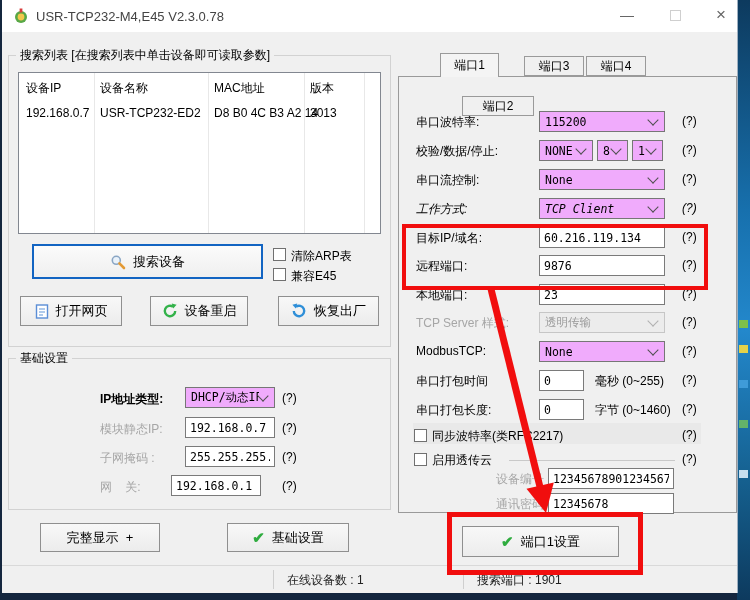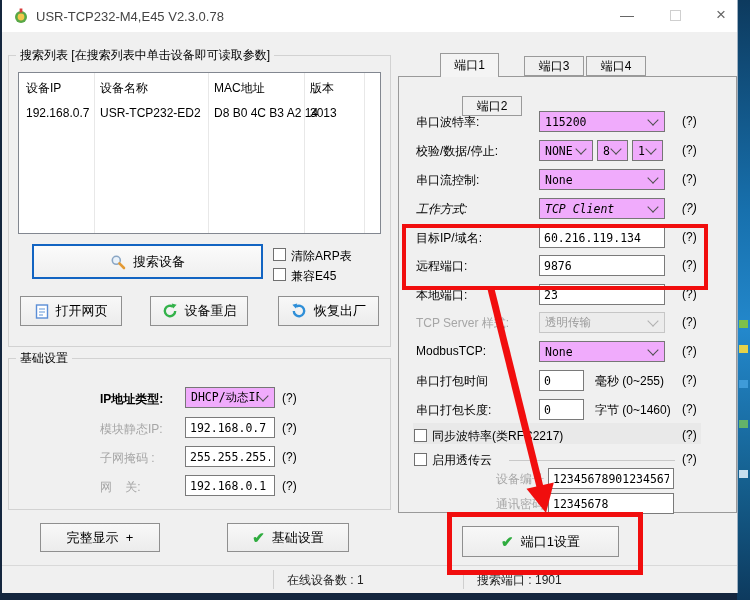--- a/index.html
+++ b/index.html
@@ -165,33 +165,33 @@
 
   <span class="glabel gray" style="left:100px;top:421px;">模块静态IP:</span>
   <input class="tin" style="left: 185px; top: 417px; width: 90px;" value="192.168.0.7">
   <span class="help" style="left:282px;top:421px;">(?)</span>
 
   <span class="glabel gray" style="left:100px;top:450px;">子网掩码 :</span>
   <input class="tin" style="left: 185px; top: 446px; width: 90px;" value="255.255.255.0">
   <span class="help" style="left:282px;top:450px;">(?)</span>
 
   <span class="glabel gray" style="left:100px;top:479px;">网    关:</span>
-  <input class="tin" style="left: 185px; top: 475px; width: 90px;" value="192.168.0.1">
+  <input class="tin" style="left: 171px; top: 475px; width: 90px;" value="192.168.0.1">
   <span class="help" style="left:282px;top:479px;">(?)</span>
 
   <div class="btn" style="left:40px;top:523px;width:120px;height:29px;">
     <span style="white-space:pre;">完整显示  +</span>
   </div>
   <div class="btn" style="left:227px;top:523px;width:122px;height:29px;">
     <span class="chkmark">✔</span>
     <span>基础设置</span>
   </div>
 
   <div class="tab active" style="left:400px;width:59px;margin-left:40px;">端口1</div>
-  <div class="tab" style="left:462px;width:60px;margin-top:40px;">端口2</div>
+  <div class="tab" style="left:462px;width:72px;margin-top:40px;">端口2</div>
   <div class="tab" style="left:524px;width:60px;">端口3</div>
   <div class="tab" style="left:586px;width:60px;">端口4</div>
 
   <div class="rt">
     <div class="grayband" style="left:14px;top:346px;width:288px;height:21px;"></div>
 
     <div class="prow" style="top:34px;">
       <span class="plabel">串口波特率:</span>
       <div class="combo" style="left:140px;top:0;width:126px;">
         <span class="cval">115200</span>

